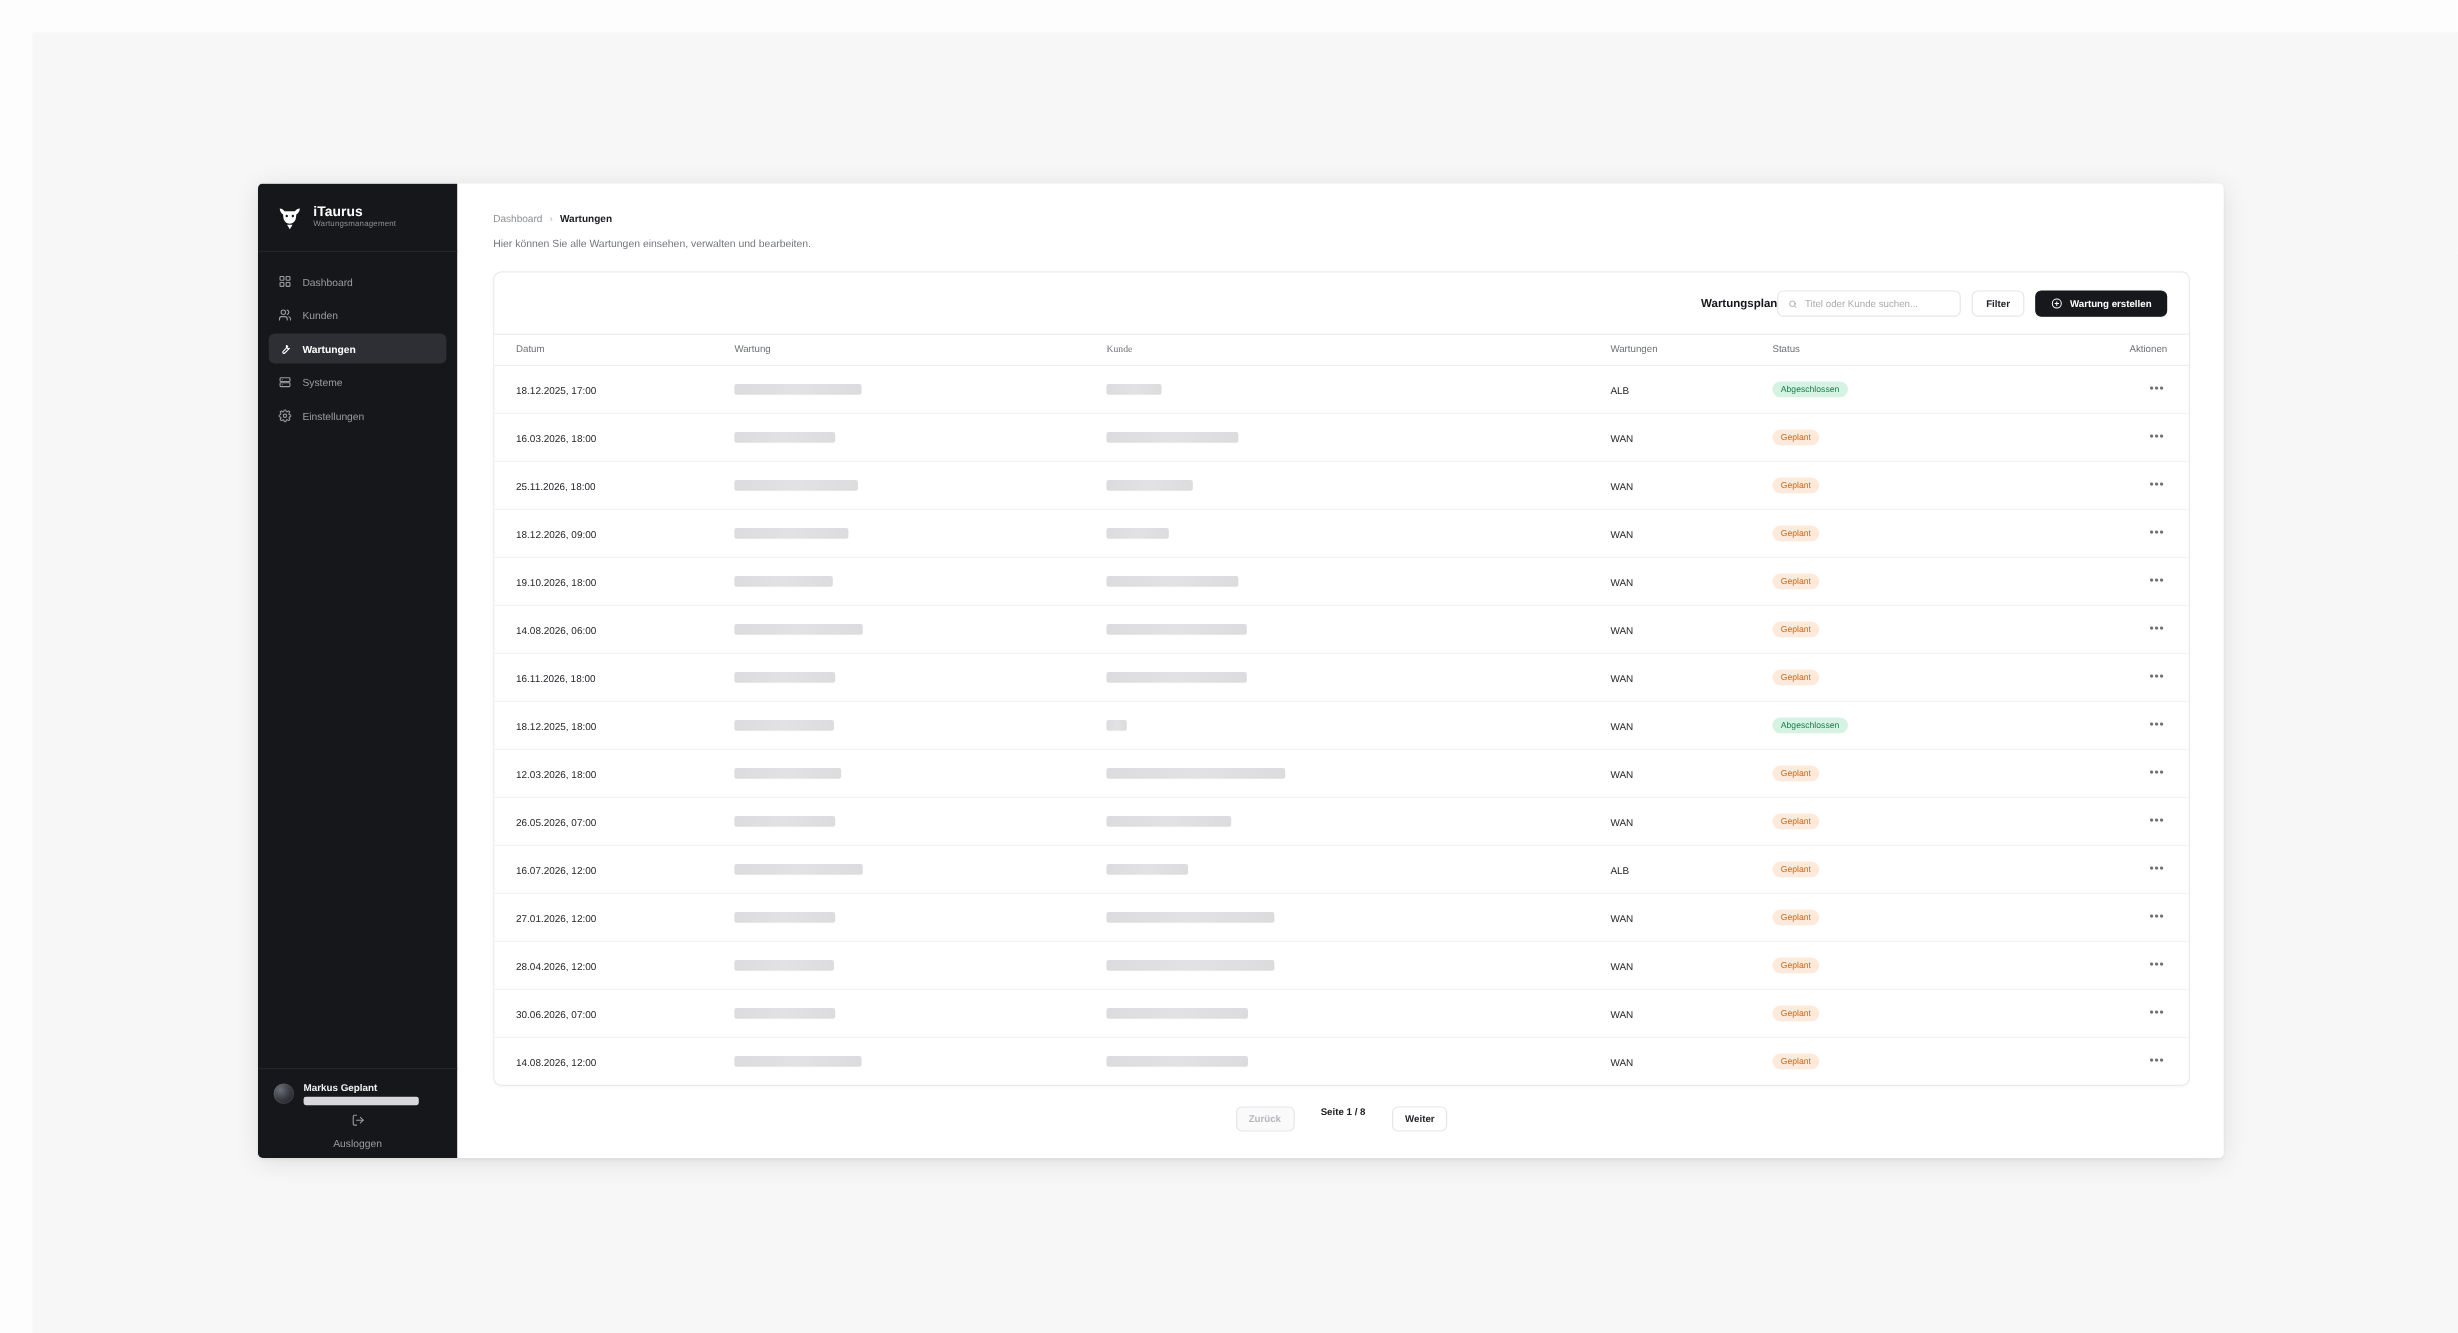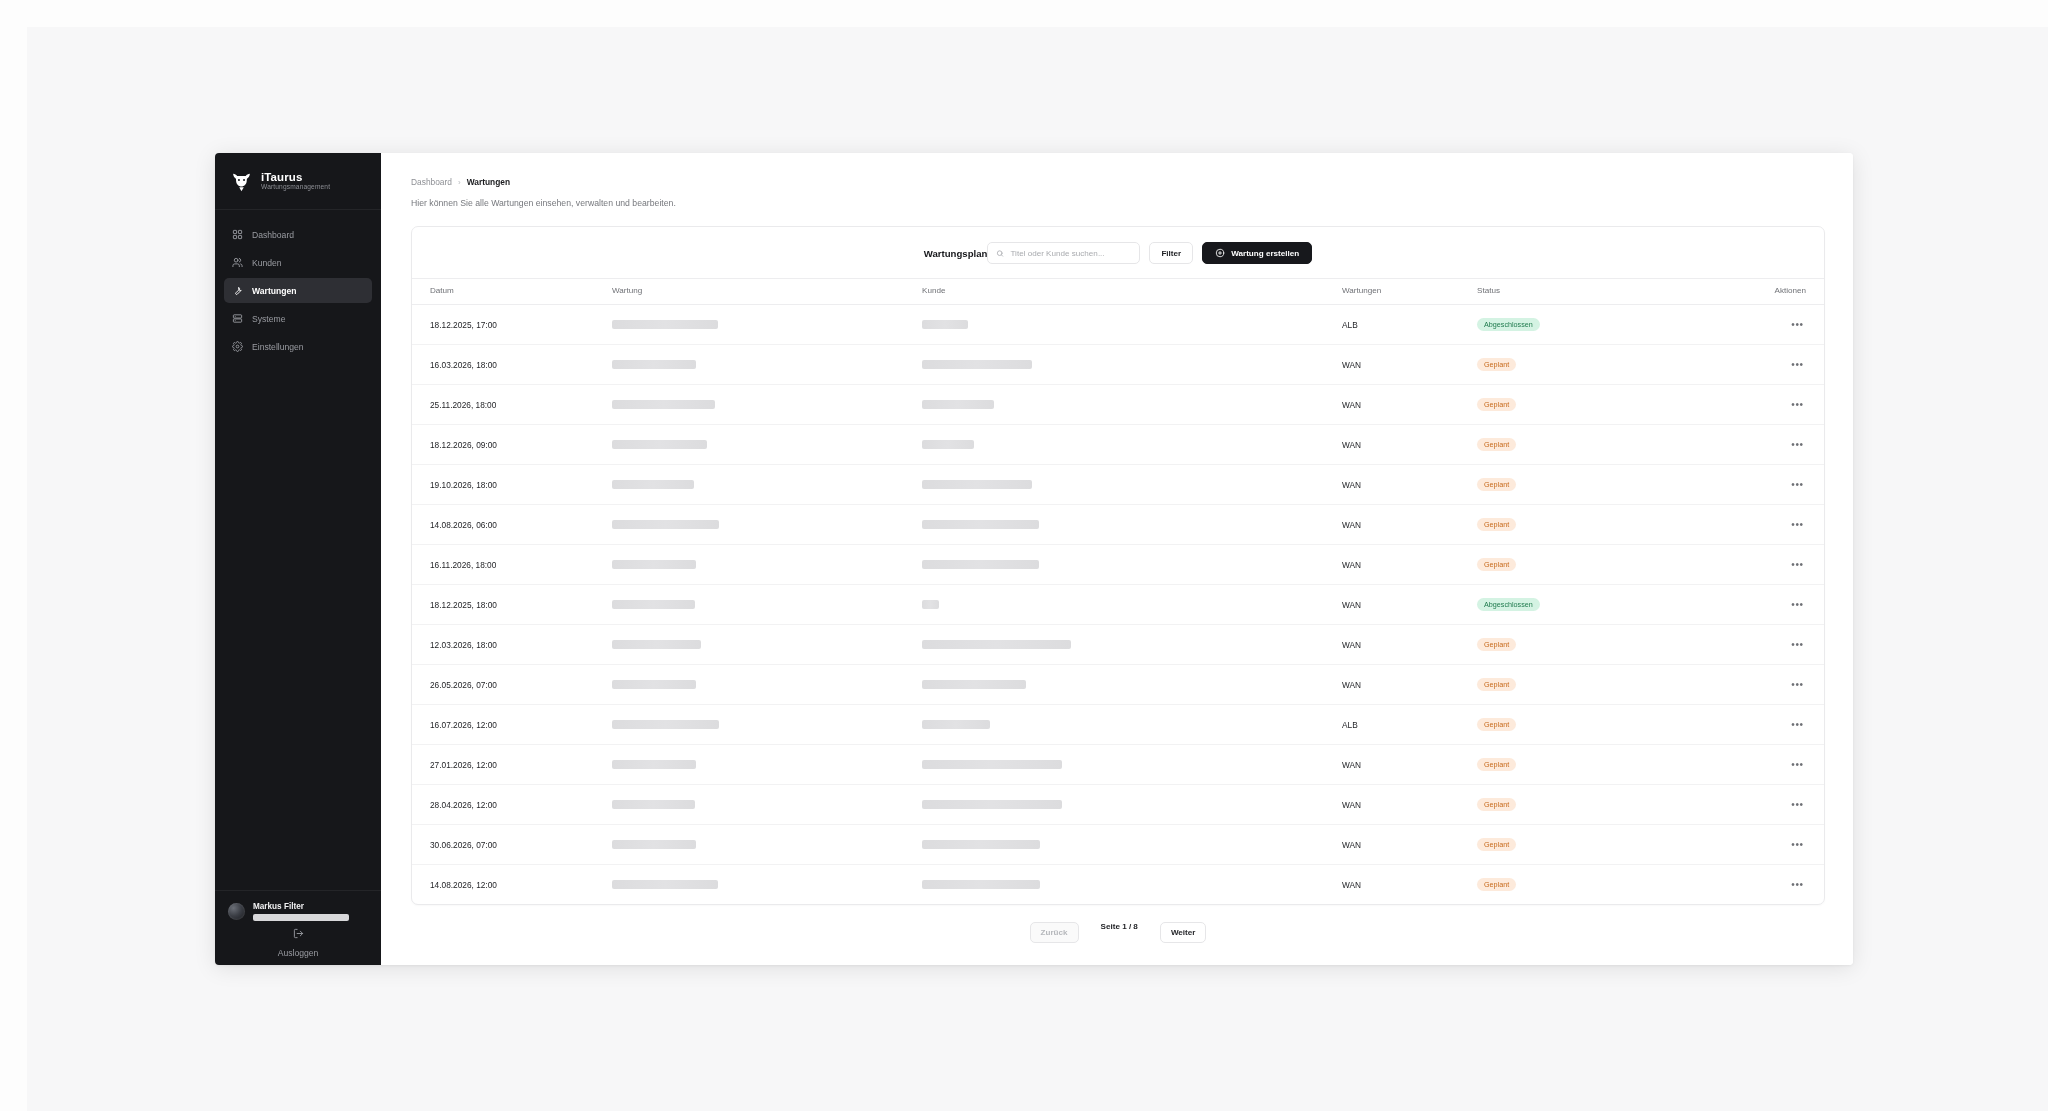--- a/index.html
+++ b/index.html
@@ -173,21 +173,21 @@
     border: 1px solid #eaeaec;
     border-radius: 7px;
     background: #ffffff;
     display: flex;
     flex-direction: column;
     box-shadow: 0 1px 2px rgba(16,17,20,0.028);
   }
   .card-head {
     display: flex;
     align-items: center;
-    justify-content: center;
+    justify-content: flex-end;
     padding: 15px 18px 14px 18px;
   }
   .card-title {
     font-size: 9.6px;
     font-weight: bold;
     color: #15161a;
   }
   .card-tools { display: flex; align-items: center; gap: 9px; }
 
   .search-box {
@@ -256,21 +256,21 @@
     font-size: 8.3px;
     color: #1d1e22;
     padding: 11px 0;
     border-bottom: 1px solid #f2f2f3;
     vertical-align: middle;
   }
   .tbl tbody tr:last-child td { border-bottom: none; }
 
   .col-datum    { width: 200px; padding-left: 18px !important; }
   .col-wartung  { width: 310px; }
-  .col-kunde    { width: 420px; }
+  .col-kunde    { width: 420px; font-family: Liberation Serif, serif; }
   .col-techniker{ width: 135px; }
   .col-status   { width: 230px; }
   .col-aktionen { width: auto; text-align: right; padding-right: 18px !important; }
 
   th.col-datum { padding-left: 18px; }
   th.col-aktionen { padding-right: 18px; text-align: right; }
 
   .cell-redact {
     height: 9px;
     border-radius: 2px;
@@ -404,21 +404,21 @@
         </svg>
         <span>Einstellungen</span>
       </div>
     </nav>
 
     <div class="sidebar-spacer"></div>
 
     <div class="user-block">
       <div class="avatar"></div>
       <div class="user-meta">
-        <span class="user-name">Markus Filter</span>
+        <span class="user-name">Markus Geplant</span>
         <span class="redact-bar user-mail-redact"></span>
       </div>
     </div>
 
     <div class="logout">
       <svg class="nav-icon" viewBox="0 0 24 24" fill="none" stroke="currentColor" stroke-width="2" stroke-linecap="round" stroke-linejoin="round">
         <path d="M9 21H5a2 2 0 0 1-2-2V5a2 2 0 0 1 2-2h4"></path>
           <polyline points="16 17 21 12 16 7"></polyline>
           <line x1="21" y1="12" x2="9" y2="12"></line>
       </svg>

